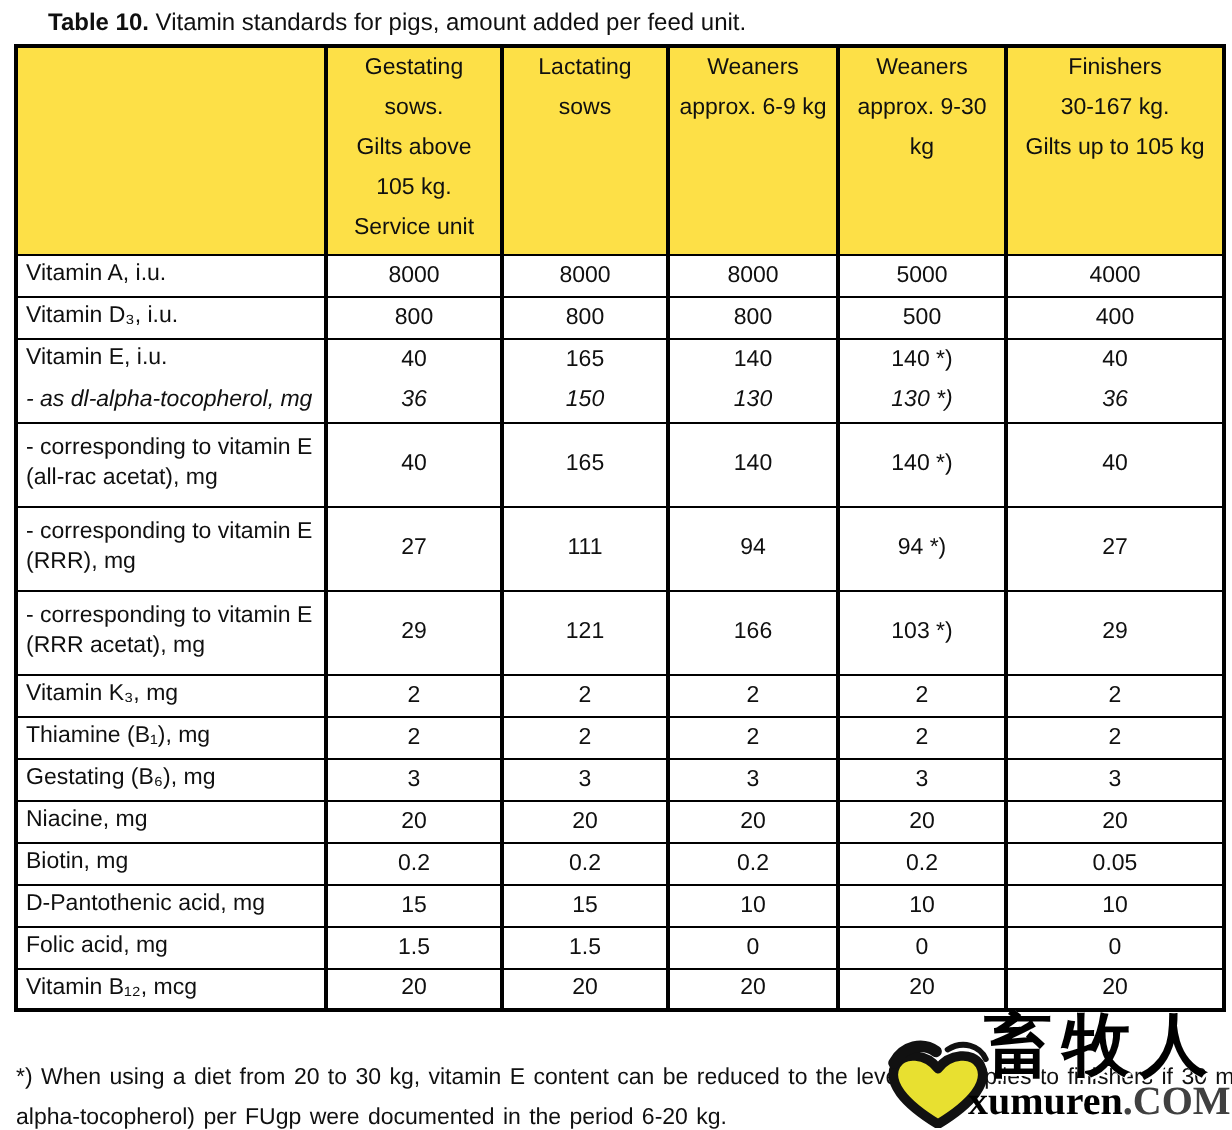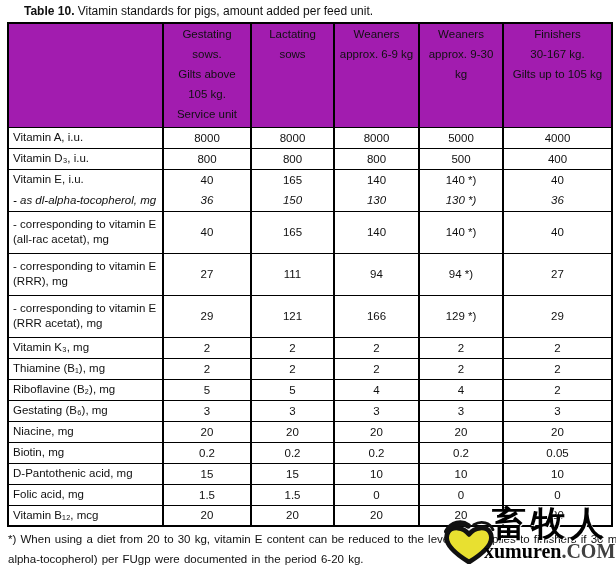--- a/index.html
+++ b/index.html
@@ -14,21 +14,21 @@
     position:absolute; left:7px; top:22px; width:604px;
     border-collapse:collapse; table-layout:fixed;
     border:2px solid #000;
   }
   table.vit th, table.vit td {
     border:1px solid #000; border-left-width:2px; border-right-width:2px;
     padding:0; font-size:11.5px; font-weight:normal; overflow:hidden;
   }
   thead tr { height:104px; }
   thead th {
-    background:#a21caf; font-weight:bold; vertical-align:top;
+    background:#fde047; font-weight:bold; vertical-align:top;
     text-align:center; padding-top:6px; line-height:20px;
   }
   tbody tr { height:21px; }
   tbody tr.tall { height:42px; }
   tbody th.rlabel {
     text-align:left; vertical-align:middle;
     padding:1px 2px 1px 4px; line-height:15px;margin-top:12px;
   }
   tbody td { text-align:center; vertical-align:middle; }
   tr.it th, tr.it td { font-style:italic; }
@@ -148,45 +148,37 @@
           <td>111</td>
           <td>94</td>
           <td>94 *)</td>
           <td>27</td>
         </tr>
         <tr class="tall">
           <th class="rlabel">- corresponding to vitamin E (RRR acetat), mg</th>
           <td>29</td>
           <td>121</td>
           <td>166</td>
-          <td>129 *)</td>
+          <td>103 *)</td>
           <td>29</td>
         </tr>
         <tr class="">
           <th class="rlabel">Vitamin K₃, mg</th>
           <td>2</td>
           <td>2</td>
           <td>2</td>
           <td>2</td>
           <td>2</td>
         </tr>
         <tr class="">
           <th class="rlabel">Thiamine (B₁), mg</th>
           <td>2</td>
           <td>2</td>
           <td>2</td>
           <td>2</td>
-          <td>2</td>
-        </tr>
-        <tr class="">
-          <th class="rlabel">Riboflavine (B₂), mg</th>
-          <td>5</td>
-          <td>5</td>
-          <td>4</td>
-          <td>4</td>
           <td>2</td>
         </tr>
         <tr class="">
           <th class="rlabel">Gestating (B₆), mg</th>
           <td>3</td>
           <td>3</td>
           <td>3</td>
           <td>3</td>
           <td>3</td>
         </tr>

